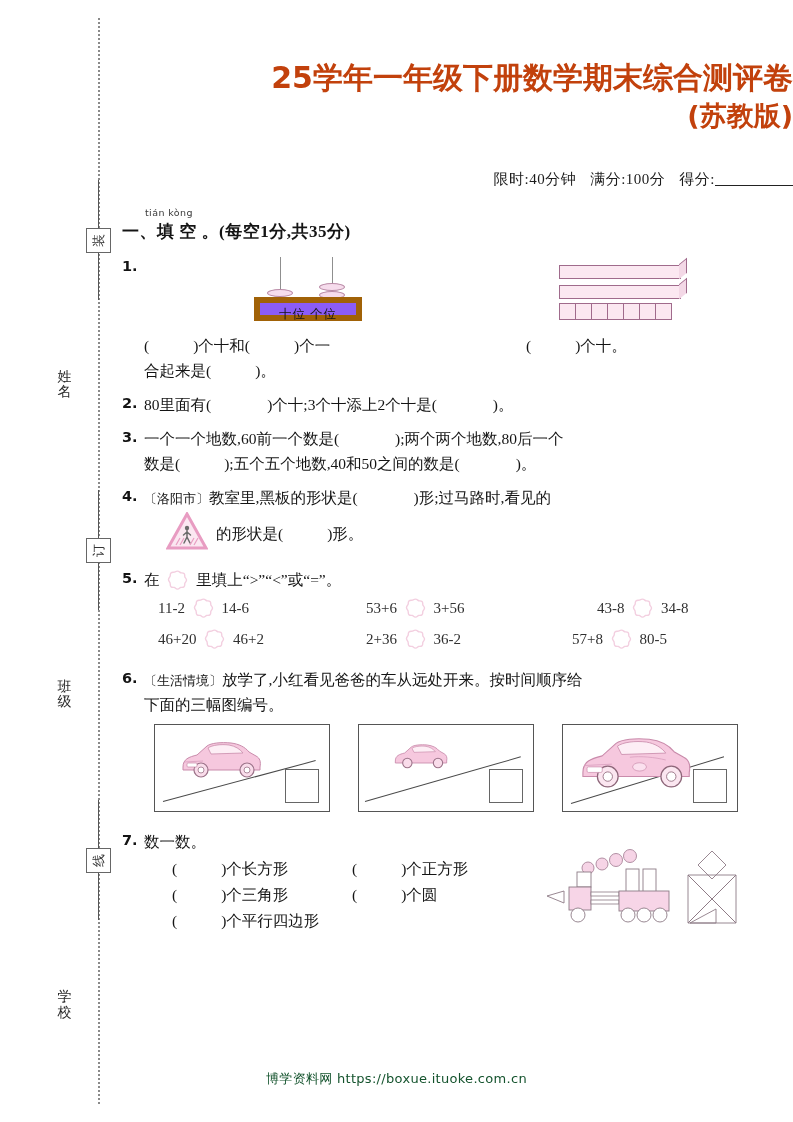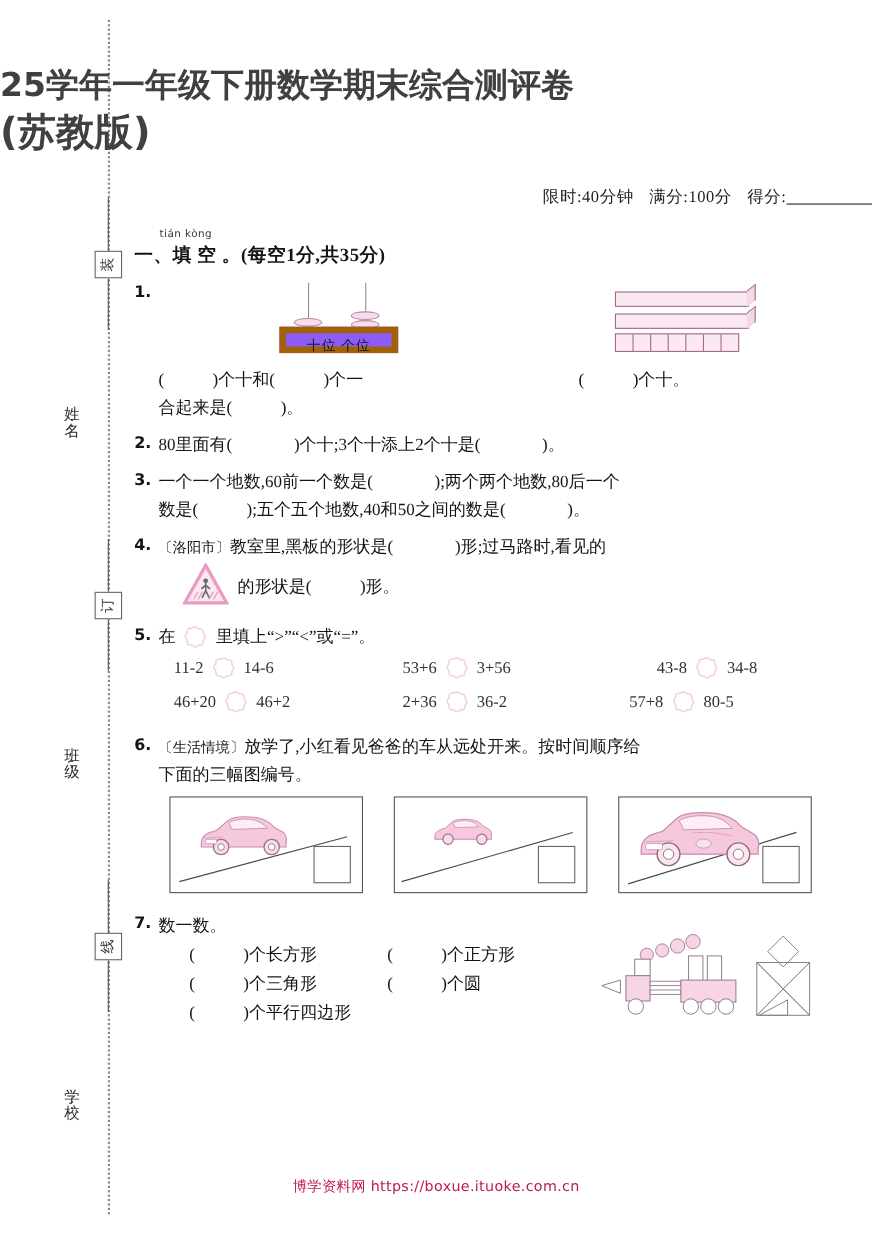--- a/index.html
+++ b/index.html
@@ -75,31 +75,31 @@
     text-orientation: upright;
     white-space: nowrap;
   }
 
   
   .title {
     position: absolute;
     left: 0;
     right: 0;
     top: 58px;
-    text-align: left;
+    text-align: right;
     font-family: "DejaVu Sans", "Liberation Sans", sans-serif;
     font-size: 30px;
     font-weight: 700;
     letter-spacing: 0px;
     line-height: 1.32;
-    color: #404040;
+    color: #c2410c;
   }
   .title .sub {
     display: block;
-    font-size: 35px;
+    font-size: 27px;
   }
   .examinfo {
     position: absolute;
     top: 170px;
     left: 0;
     right: 0;
     text-align: right;
     font-size: 15px;
     letter-spacing: .5px;
     color: #1c1c1c;
@@ -343,21 +343,21 @@
   }
 
   
   .footer {
     position: absolute;
     left: 0;
     right: 0;
     top: 1070px;
     text-align: center;
     font-size: 13px;
-    color: #be185d;
+    color: #14532d;
     font-family: "DejaVu Sans", sans-serif;
     letter-spacing: .3px;
   }
 </style>
 </head>
 <body>
 
 <div class="page">
 
   <div class="seal-band">

